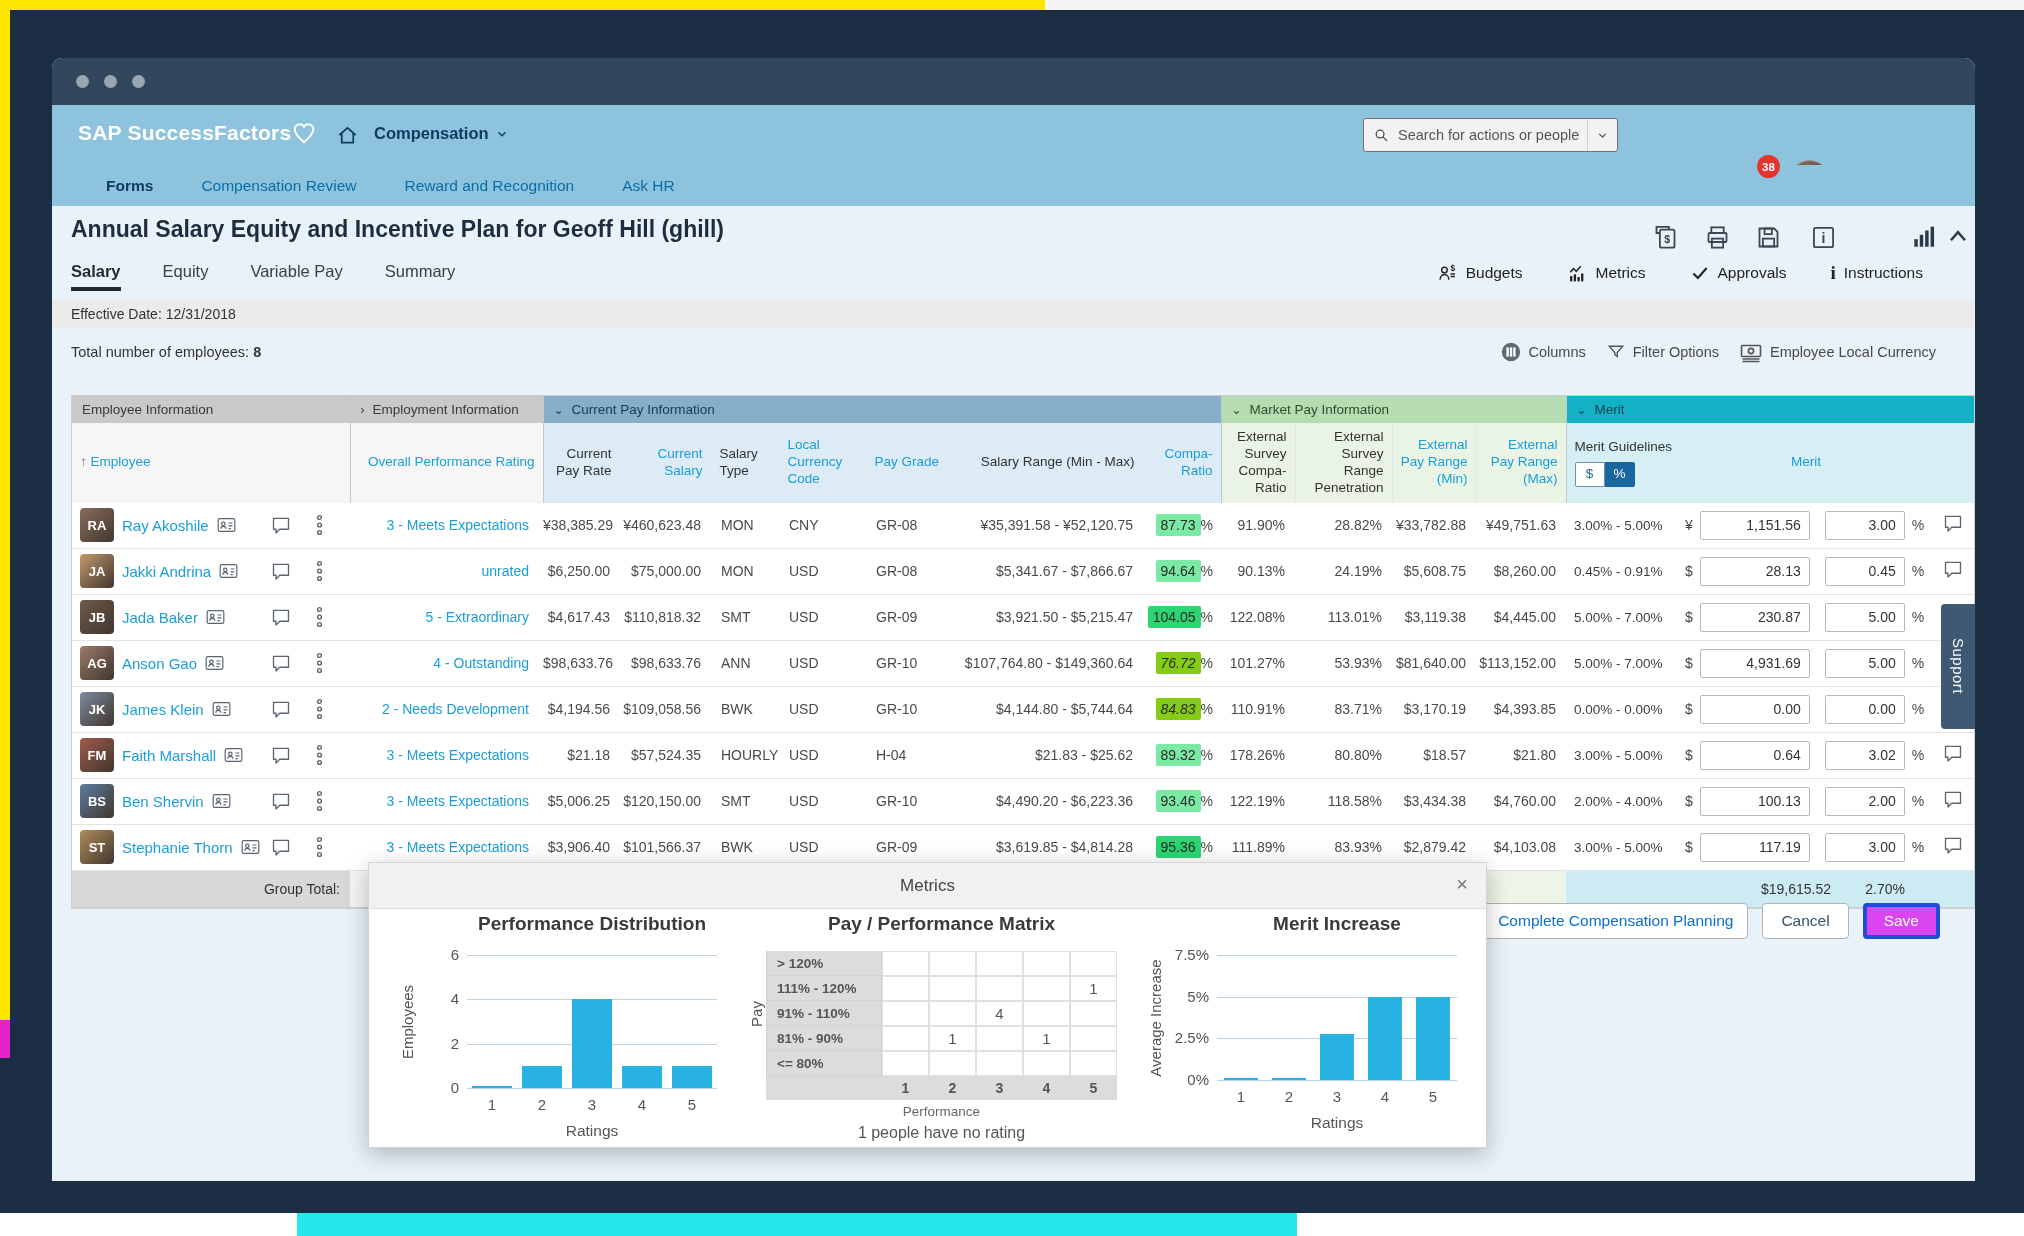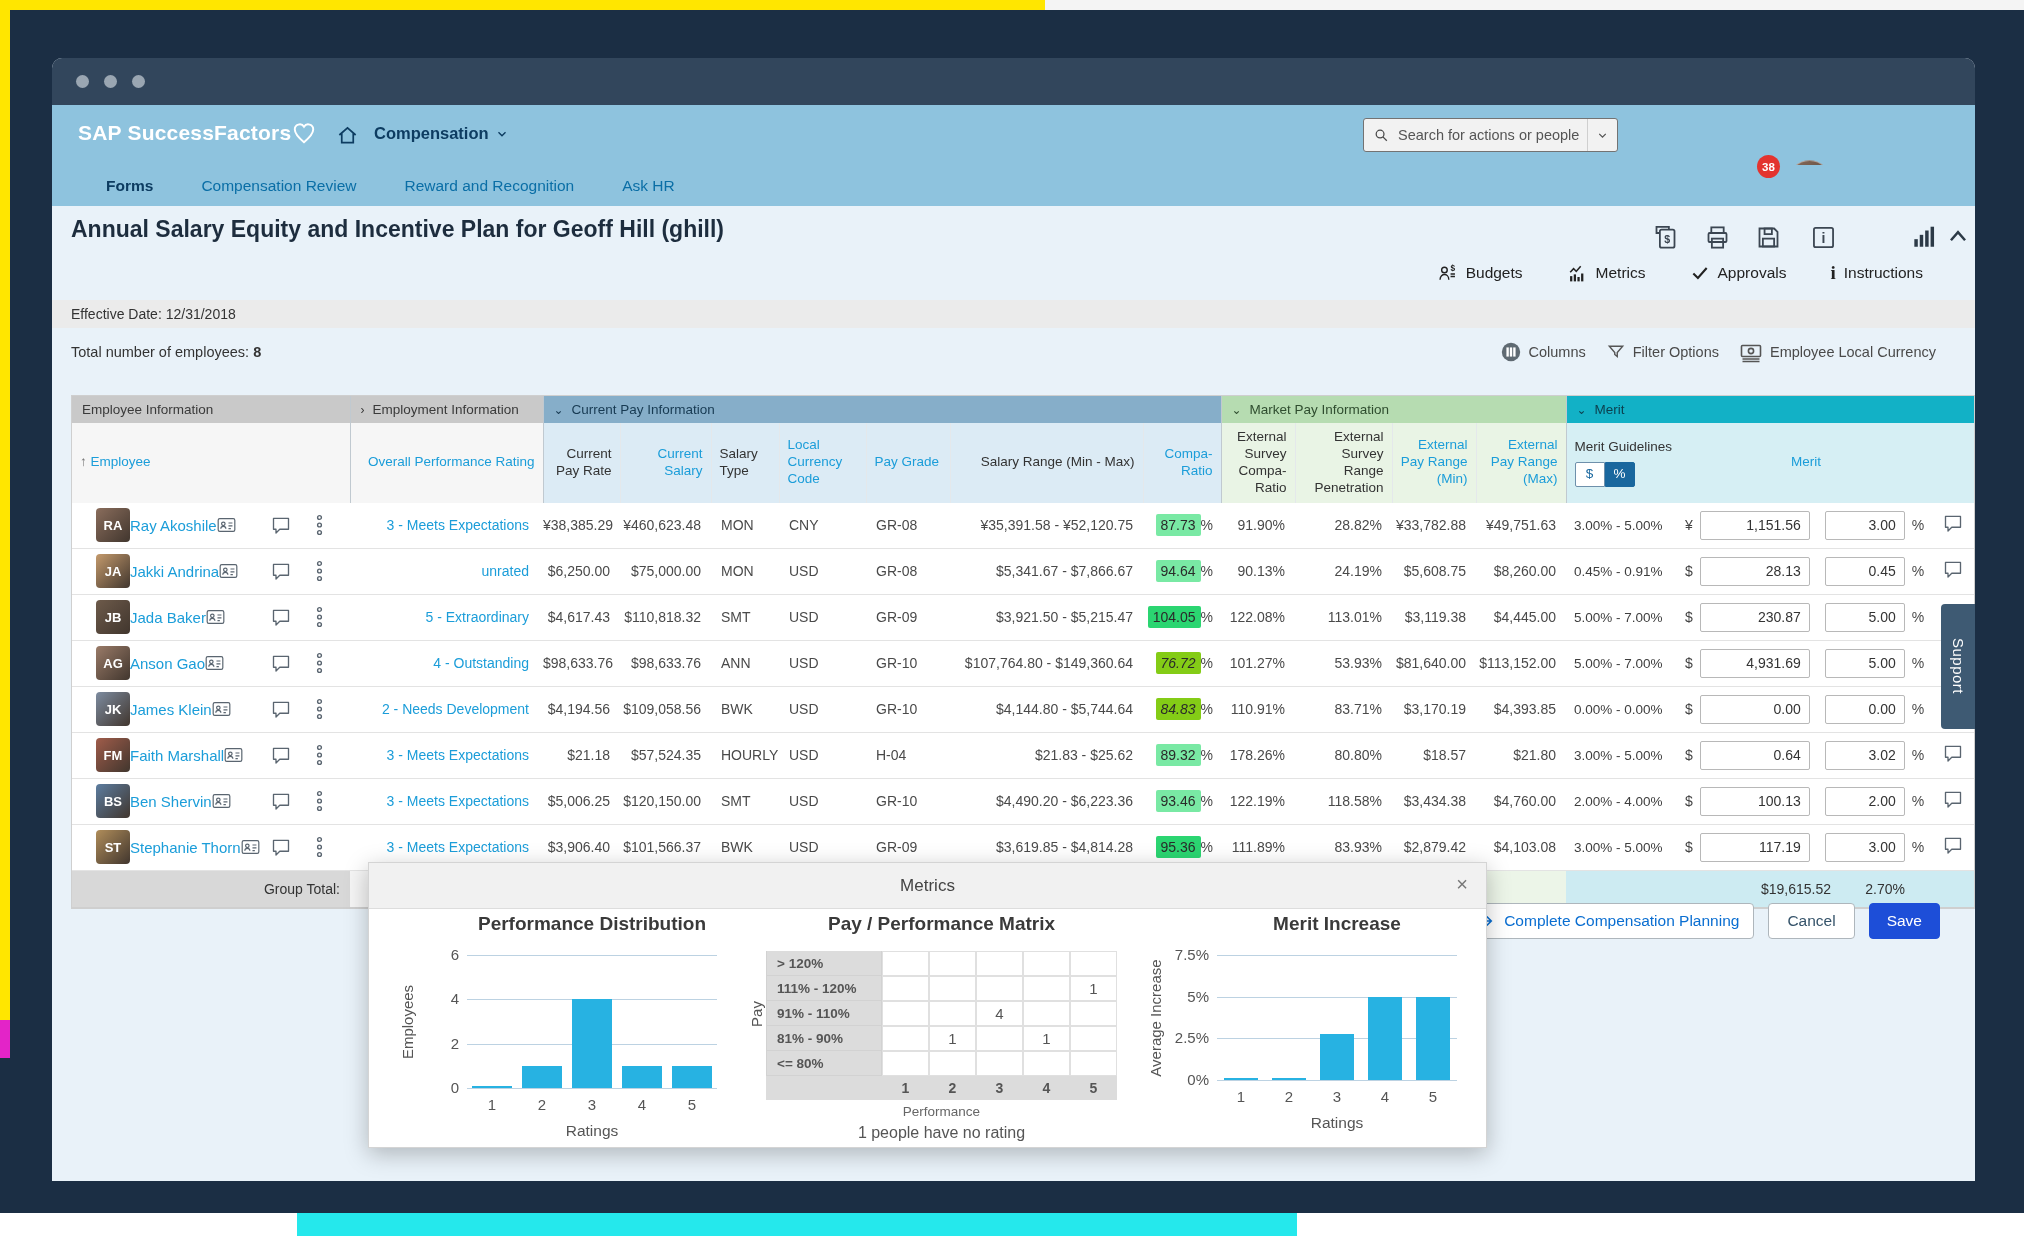--- a/index.html
+++ b/index.html
@@ -85,21 +85,21 @@
   .hblue { color:#1b9dd9; }
   .hdark { color:#333; }
   .ra { text-align:right; }
   .la { text-align:left; }
   .ca { text-align:center; }
   .sep { border-left:1px solid #c0c9d0; }
   .isep { border-left:1px solid #e4e8eb; }
   tbody tr { height:45px; border-bottom:1px solid #e3e3e3; background:#fff; }
   td.num { text-align:right; color:#4a4a4a; padding-right:10px; font-size:14px; }
   td.txt { text-align:left; color:#4a4a4a; padding-left:10px; font-size:14px; }
-  .emp-cell { display:flex; align-items:center; gap:0; padding-left:8px; height:45px;margin-left:16px; }
+  .emp-cell { display:flex; align-items:center; gap:8px; padding-left:8px; height:45px; }
   .avatar { width:34px; height:34px; border-radius:4px; color:#fff; font-size:13px; font-weight:bold;
     display:flex; align-items:center; justify-content:center; flex:none; }
   .emp-name { color:#1b9dd9; font-size:15px; text-decoration:none; white-space:nowrap; cursor:pointer; }
   .row-tools { margin-left:auto; padding-right:26px; display:flex; gap:24px; align-items:center; }
   .rate-link { color:#1b9dd9; font-size:14px; text-decoration:none; cursor:pointer; }
   td.rating { text-align:right; padding-right:14px; }
   td.compa { text-align:right; padding-right:8px; white-space:nowrap; }
   .compa-badge { display:inline-block; padding:3px 5px; border-radius:2px; color:#2a2a2a; font-size:14px; }
   .lv-green { background:#79e9a4; }
   .lv-green-strong { background:#2bd571; }
@@ -126,21 +126,21 @@
   .tot-flex { display:flex; align-items:center; height:36px; }
   .tot-amt { width:150px; text-align:right; }
   .tot-pct { width:88px; text-align:right; margin-left:auto; padding-right:26px; }
 
   
   .footerbtns { position:absolute; right:35px; top:845px; display:flex; gap:14px; }
   .btn { height:36px; border-radius:4px; font-size:15.5px; display:flex; align-items:center;
     justify-content:center; cursor:pointer; font-family:"Liberation Sans",sans-serif; }
   .btn-complete { background:#fff; border:1px solid #aeb6bc; color:#0a6ed1; padding:0 14px; gap:9px; }
   .btn-cancel { background:#fff; border:1px solid #aeb6bc; color:#35536a; padding:0 18px; }
-  .btn-save { background:#1d4ed8; border:1px solid #1d4ed8; color:#fff; padding:0 17px; }
+  .btn-save { background:#d946ef; border:4px solid #1d4ed8; color:#fff; padding:0 17px; }
 
   .support { position:absolute; left:1889px; top:546px; width:34px; height:125px; background:#3e5a73;
     border-radius:4px 0 0 4px; display:flex; align-items:center; justify-content:center; cursor:pointer; }
   .support span { writing-mode:vertical-rl; color:#fff; font-size:15px; letter-spacing:.5px; }
 
   
   .modal { position:absolute; left:316px; top:804px; width:1119px; height:286px; background:#fff;
     border:1px solid #d4d4d4; box-shadow:0 6px 22px rgba(0,0,0,.25); z-index:5; }
   .modal-hd { height:46px; background:#f1f1f1; border-bottom:1px solid #ddd; position:relative;
     display:flex; align-items:center; justify-content:center; }
@@ -294,20 +294,26 @@
         <rect x="14" y="6" width="3.2" height="15"></rect>
         <rect x="19" y="2.5" width="3.2" height="18.5"></rect>
       </svg>
   </div>
   <div class="tb-ic" style="left:1893px">
     <svg width="26" height="26" viewBox="0 0 24 24" fill="none" stroke="#2c3a47" stroke-width="2.3">
         <path d="M5.5 15 L12 7.5 L18.5 15"></path>
       </svg>
   </div>
 
+  <div class="tabsrow">
+    <div class="tab active">Salary</div>
+    <div class="tab">Equity</div>
+    <div class="tab">Variable Pay</div>
+    <div class="tab">Summary</div>
+  </div>
 
   <div class="actionsrow">
     <div class="action">
       <svg width="21" height="21" viewBox="0 0 24 24" fill="none" stroke="#222" stroke-width="1.6">
           <circle cx="8.5" cy="8" r="3.2"></circle>
           <path d="M3.5 19 c0-4 2.8-5.8 5-5.8 s5 1.8 5 5.8"></path>
           <text x="18" y="9" text-anchor="middle" font-size="9.5" font-weight="bold" fill="#222" stroke="none">$</text>
           <path d="M15.5 12.5 h5 M15.5 15.5 h5"></path>
         </svg>
       <span>Budgets</span>

